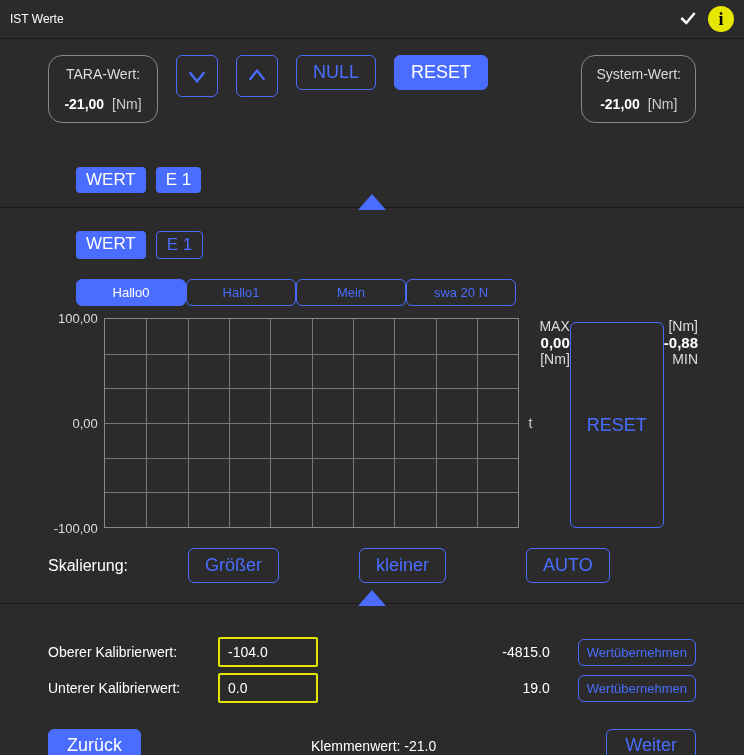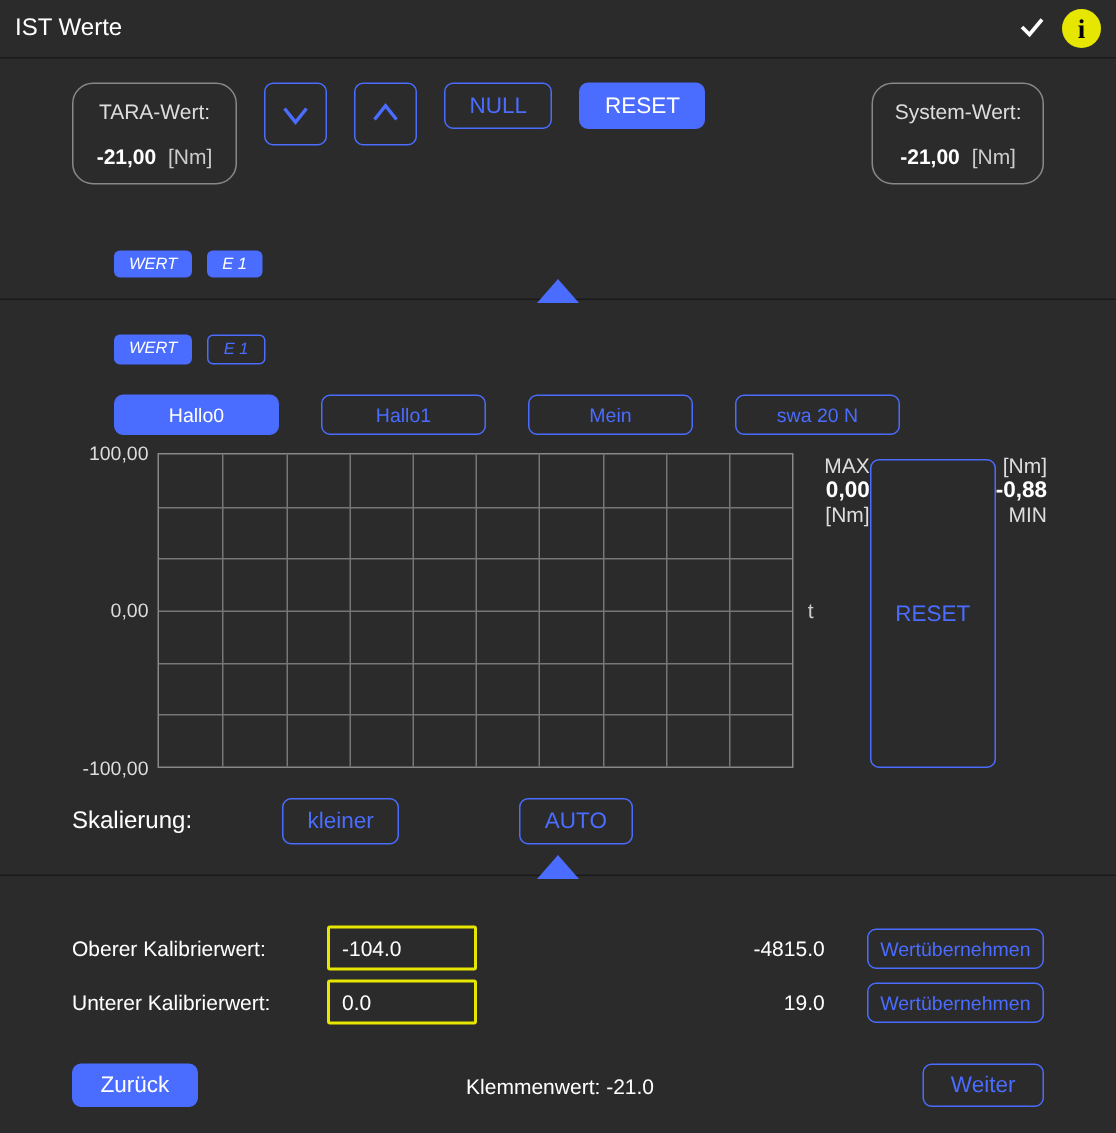--- a/index.html
+++ b/index.html
@@ -12,21 +12,21 @@
     overflow: hidden;
     font-size: 14px;
   }
   .titlebar {
     display: flex;
     align-items: center;
     justify-content: space-between;
     padding: 6px 10px;
     border-bottom: 1px solid #1a1a1a;
   }
-  .titlebar .title { font-size: 16px; }
+  .titlebar .title { font-size: 12px; }
   .titlebar .right { display: flex; align-items: center; gap: 10px; }
   .check-icon svg { width: 20px; height: 20px; }
   .info-btn {
     width: 26px; height: 26px; border-radius: 50%;
     background: #e6e600; display: flex; align-items: center; justify-content: center;
     font-weight: bold; font-family: serif; color: #000; font-size: 18px;
   }
 
   .toprow {
     display: flex; align-items: flex-start; gap: 18px;
@@ -41,43 +41,43 @@
   .value-box .unit { display:inline; margin-left:4px; color:#ccc; }
 
   .arrowbtn {
     width: 42px; height: 42px; border: 1.5px solid #4a6cff; border-radius: 6px;
     display: flex; align-items: center; justify-content: center;
   }
   .arrowbtn svg { width: 22px; height: 22px; }
 
   .pillbtn {
     border: 1.5px solid #4a6cff; border-radius: 6px;
-    padding: 6px 16px; color: #4a6cff; font-size: 15px;
+    padding: 6px 16px; color: #4a6cff; font-size: 18px;
     display:inline-flex; align-items:center; justify-content:center;
     cursor:pointer;
   }
   .pillbtn.filled { background:#4a6cff; color:#fff; border-color:#4a6cff; }
 
   .divider-tri {
     height: 18px; position: relative; border-top: 1px solid #1a1a1a;
   }
   .divider-tri .tri {
     position:absolute; left:50%; top:-14px; transform:translateX(-50%);
     width:0;height:0;border-left:14px solid transparent;border-right:14px solid transparent;
     border-bottom:16px solid #4a6cff;
   }
 
   .chips { display:flex; gap:10px; padding: 0 0 0 76px; }
   .chips .chip {
     background:#4a6cff; color:#fff; border-radius:4px;
-    padding:3px 10px; font-size:11px;font-style:italic;
+    padding:3px 10px; font-size:17px;
   }
   .chips .chip.outline { background:transparent; border:1.5px solid #4a6cff; color:#4a6cff; }
 
-  .tabs { display:flex; gap:28px; padding: 20px 0 12px 76px; }
+  .tabs { display:flex; gap:0; padding: 20px 0 12px 76px; }
   .tab {
     border:1.5px solid #4a6cff; color:#4a6cff; border-radius:6px;
     width:110px; text-align:center; padding:5px 0; font-size:13px;
   }
   .tab.active { background:#4a6cff; color:#fff; }
 
   .chartrow { display:flex; padding: 0 46px 0 46px; }
   .yaxis { width:64px; position:relative; }
   .ylabel { position:absolute; right:6px; transform:translateY(-50%); font-size:13px; color:#ddd; }
   .plot {
@@ -204,20 +204,21 @@
       <div class="lbl">[Nm]</div>
       <div class="bold">-0,88</div>
       <div class="lbl">MIN</div>
     </div>
   </div>
 </div>
 
 <div class="scalerow">
   <div style="font-size:16px;">Skalierung:</div>
   <div class="scalebtns">
+    <div class="pillbtn">Größer</div>
     <div class="pillbtn">kleiner</div>
     <div class="pillbtn">AUTO</div>
   </div>
 </div>
 
 <div class="divider-tri">
   <div class="tri"></div>
 </div>
 
 <div class="calib">

